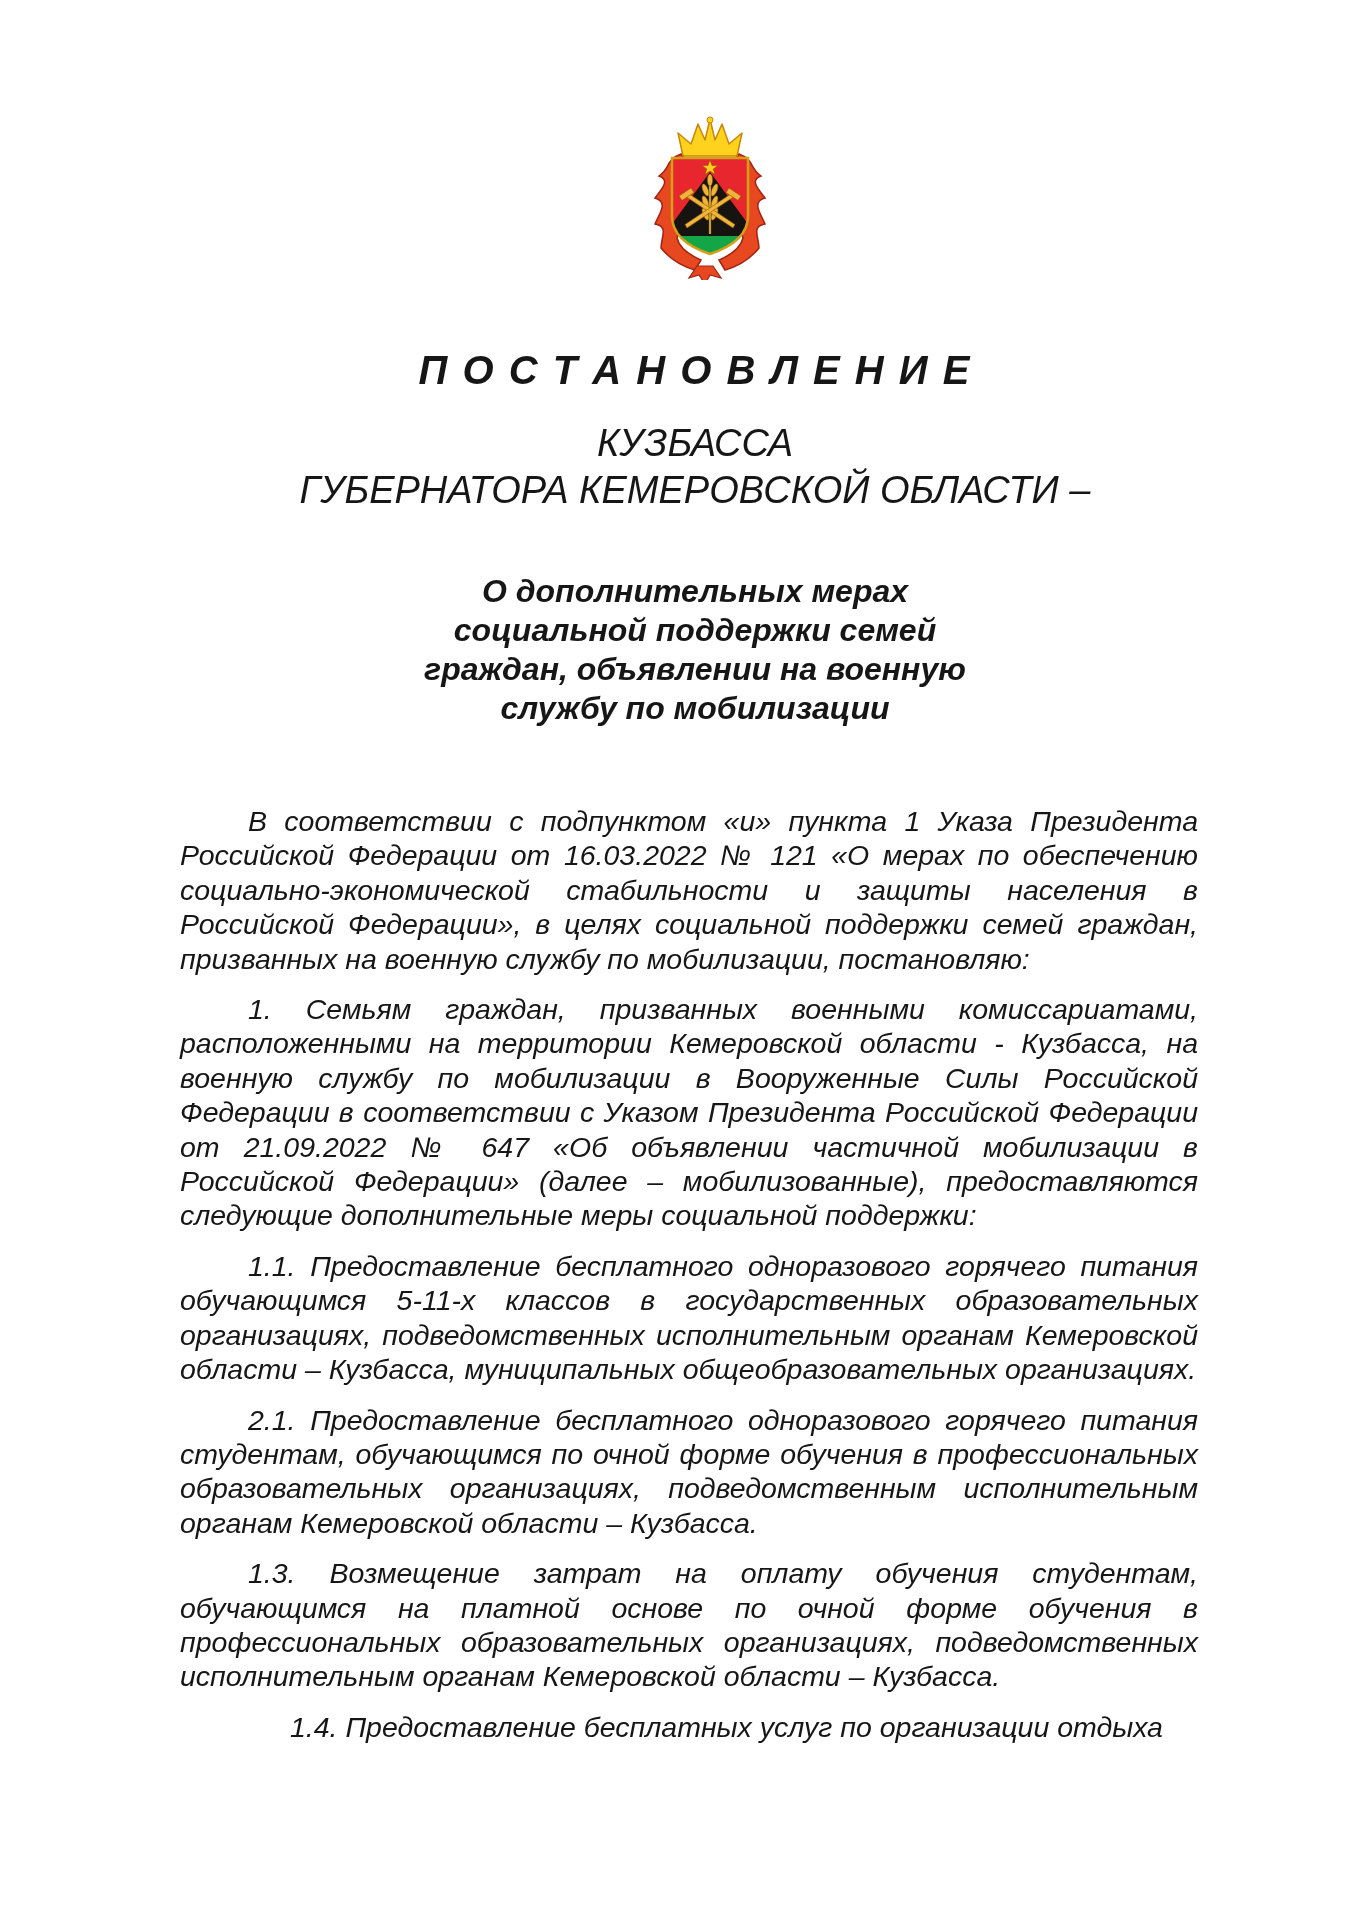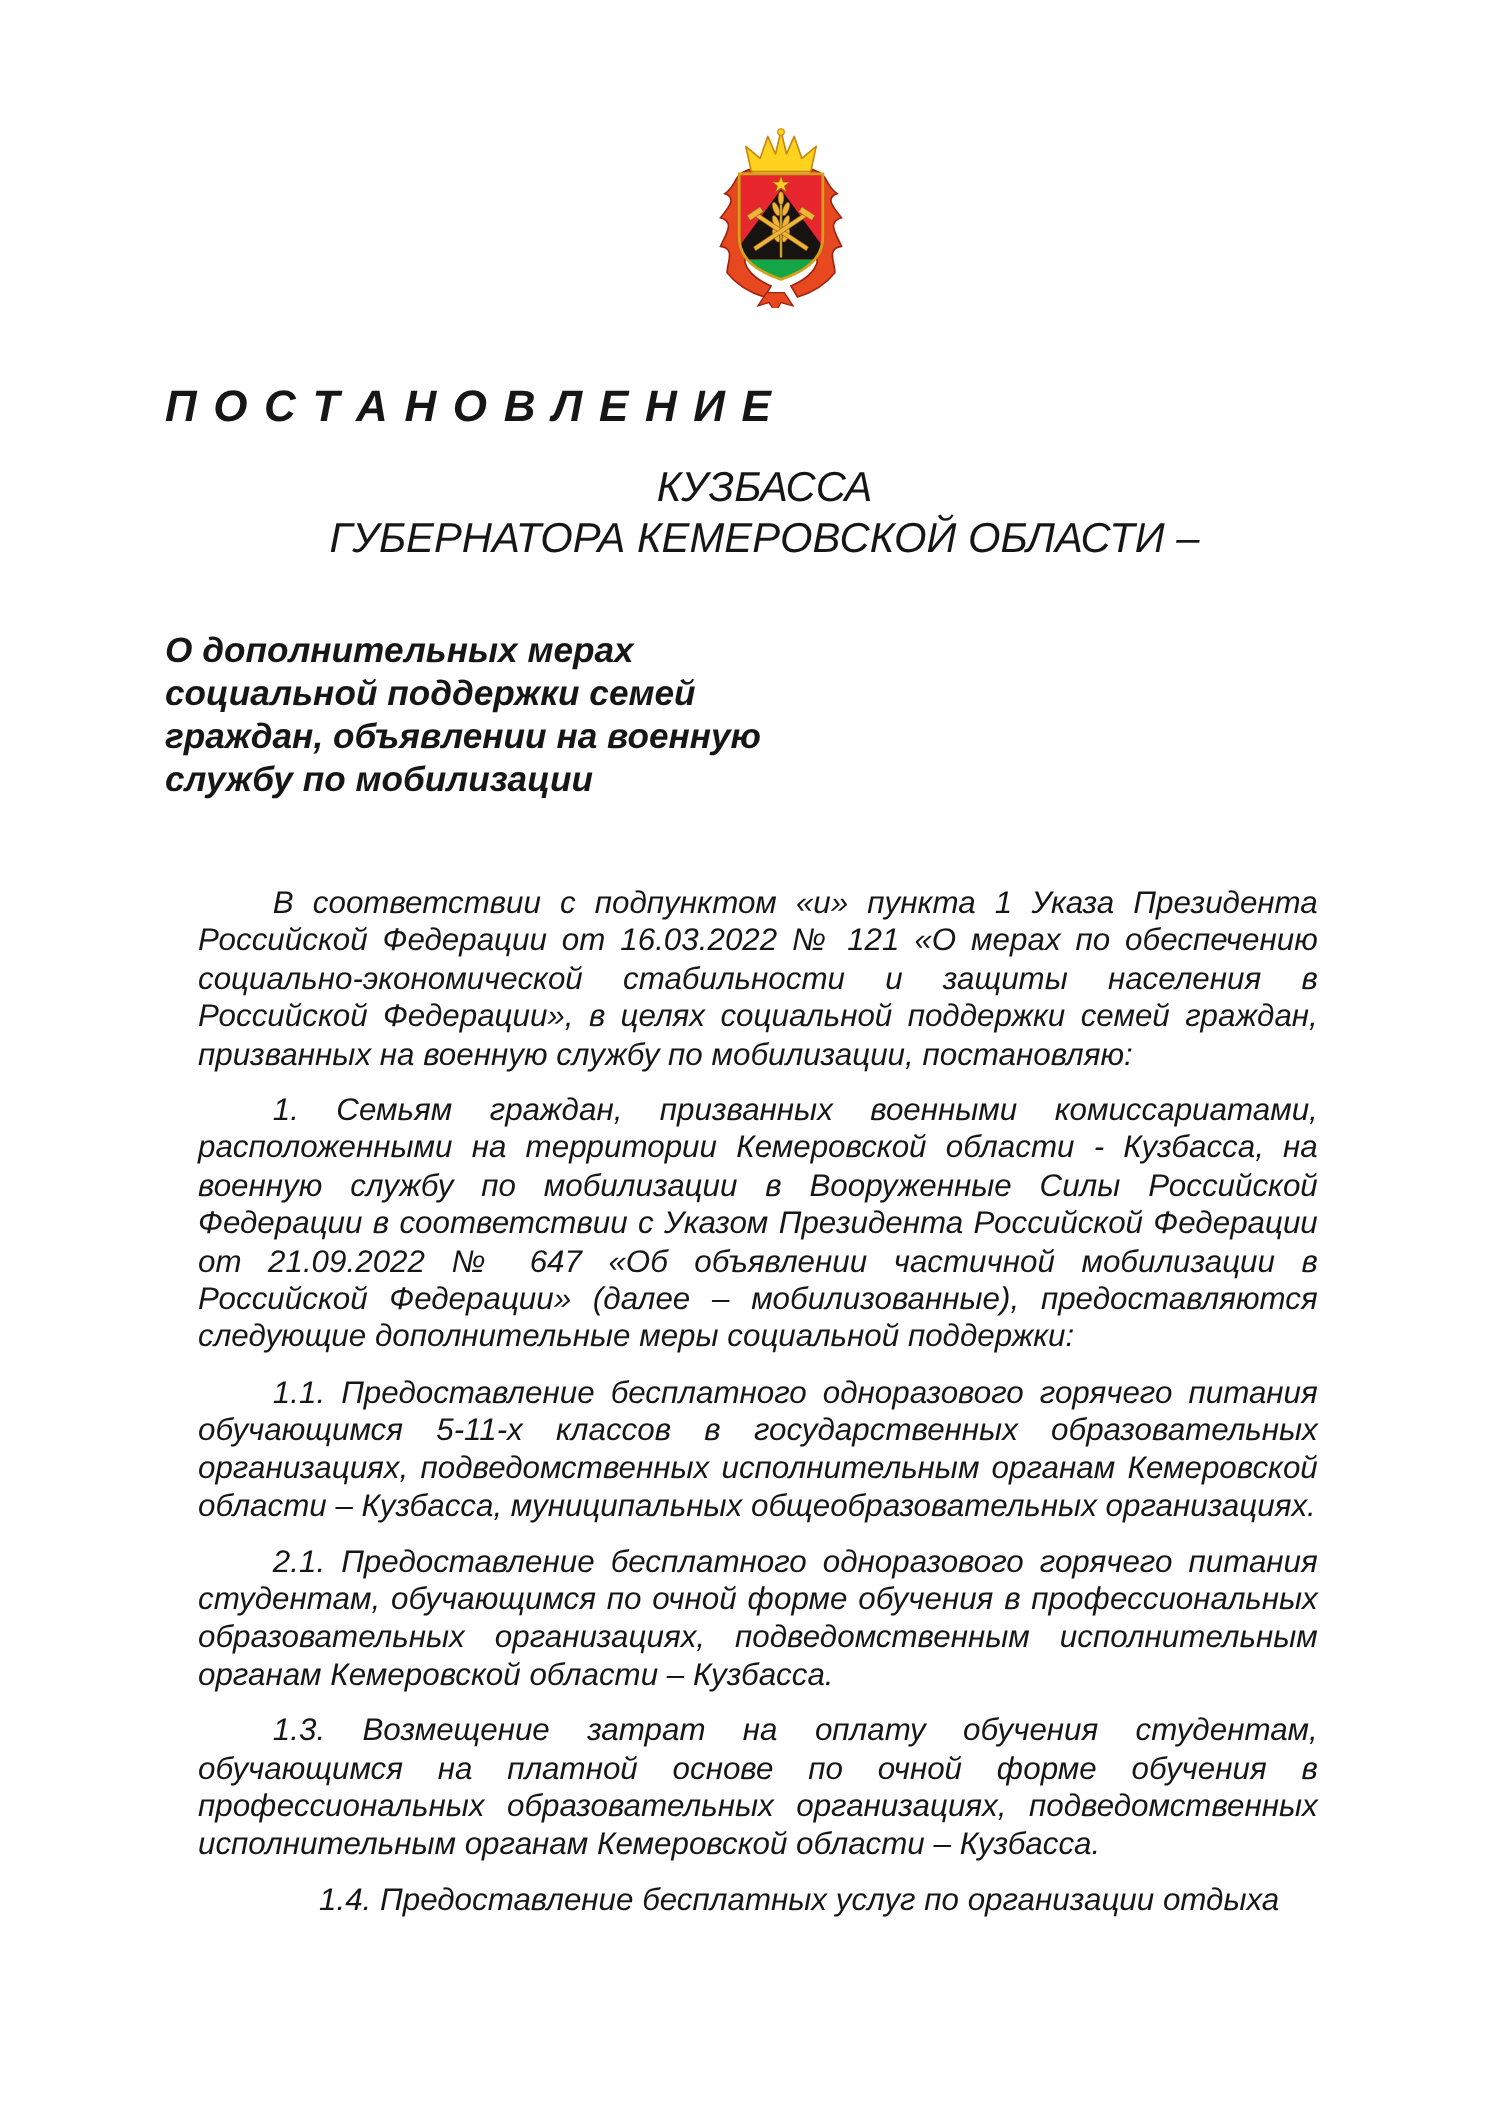--- a/index.html
+++ b/index.html
@@ -8,30 +8,30 @@
     width:1358px;height:1920px;
     background:#ffffff;
     overflow:hidden;
     font-family:"Liberation Sans",sans-serif;
     font-style:italic;
     color:#161616;
   }
   .emblem{position:absolute;top:116px;left:645px;width:130px;height:164px;}
   .doc-title{
     position:absolute;top:348px;left:150px;width:1090px;
-    font-weight:bold;font-size:40px;letter-spacing:2px;
+    text-align:center;font-weight:bold;font-size:40px;letter-spacing:2px;
     white-space:nowrap;
   }
   .authority{
     position:absolute;top:420px;left:150px;width:1090px;
     text-align:center;font-size:38px;line-height:47px;font-weight:normal;
   }
   .subject{
     position:absolute;top:572px;left:150px;width:1090px;
-    font-weight:bold;font-size:32px;line-height:39px;
+    text-align:center;font-weight:bold;font-size:32px;line-height:39px;
   }
   .bodytext{
     position:absolute;top:788px;left:164px;width:1050px;
     font-size:28.5px;line-height:34.4px;text-align:justify;
   }
   .bodytext p{margin:16px;padding:0;text-indent:68px;}
   .bodytext p.hanging{text-indent:-65px;padding-left:175px;}
 </style>
 </head>
 <body>

